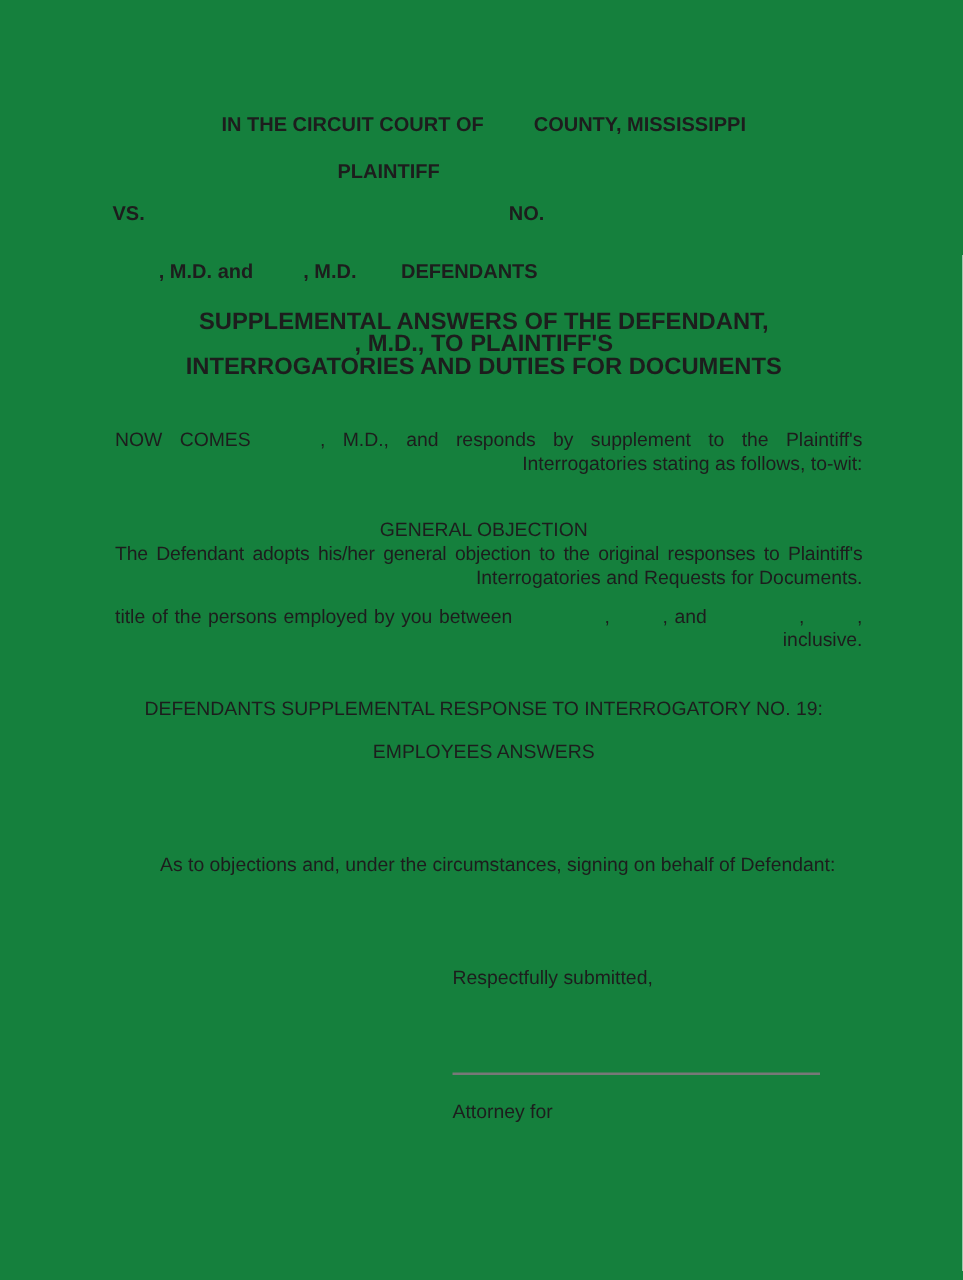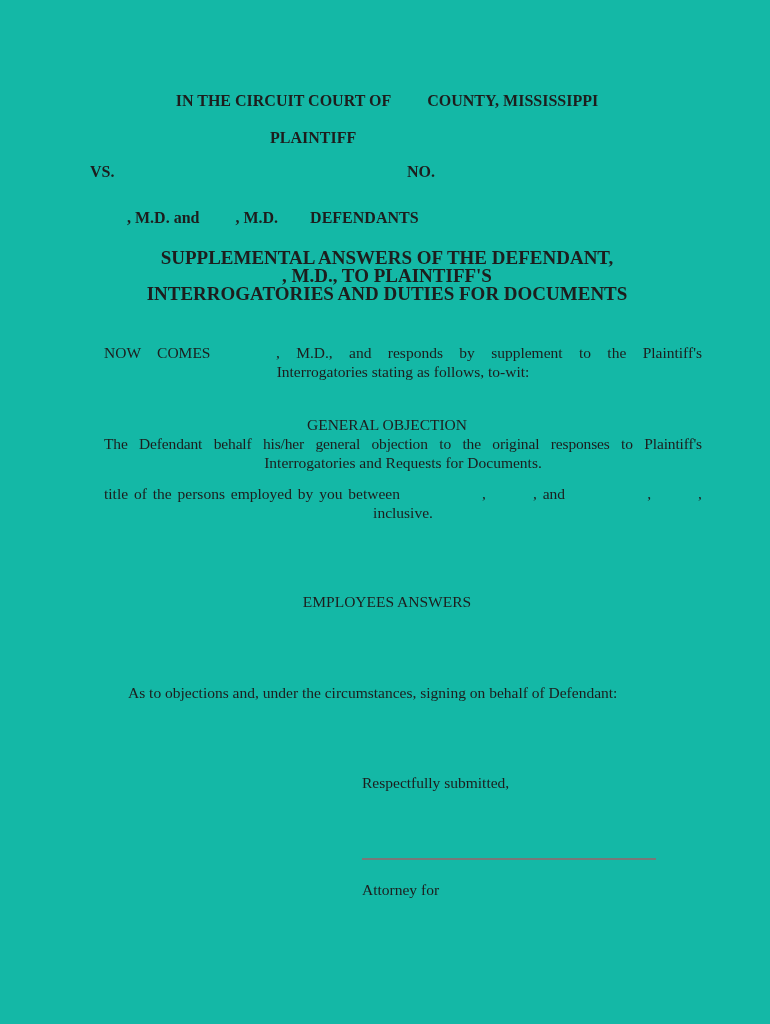--- a/index.html
+++ b/index.html
@@ -1,34 +1,34 @@
 <!DOCTYPE html>
 <html><head>
 <meta charset="utf-8">
 <style>
   html,body { margin:0; padding:0; background:#ffffff; }
   .page {
     position:relative;
     width:770px; height:1024px;
-    background:#14b8a6;
-    font-family:Liberation Serif, serif;
+    background:#15803d;
+    font-family:Liberation Sans, sans-serif;
     color:#1d1d1d;
     overflow:hidden;
   }
   .ln { position:absolute; font-size:16px; line-height:17px; white-space:pre; }
   .b  { font-weight:700; }
   .col { left:88px; width:598px; }
   .center { text-align:center; }
   .sm { font-size:15.5px; }
   .para {
-    position:absolute; left:104px; width:598px;
+    position:absolute; left:92px; width:598px;
     font-size:15.5px; line-height:19px;
   }
   .jl { text-align:justify; text-align-last:justify; }
-  .nl { text-align:center; white-space:pre; }
+  .nl { text-align:right; white-space:pre; }
   .tight { letter-spacing:-0.15px; }
   .titleblock {
     position:absolute; left:88px; width:598px; top:249px;
     text-align:center; font-weight:700; font-size:19px; line-height:18px;
   }
   .sigline {
     position:absolute; left:362px; top:858px; width:294px;
     height:0; border-top:2px solid #787878;
   }
 </style>
@@ -54,29 +54,30 @@
   </div>
 
   <div class="para" style="top:343px;">
     <div class="jl">NOW COMES&nbsp;&nbsp;&nbsp;&nbsp;, M.D., and responds by supplement to the Plaintiff's</div>
     <div class="nl">Interrogatories stating as follows, to-wit:</div>
   </div>
 
   <div class="ln sm col center" style="top:416px;">GENERAL OBJECTION</div>
 
   <div class="para" style="top:434px;">
-    <div class="jl tight">The Defendant behalf his/her general objection to the original responses to Plaintiff's</div>
+    <div class="jl tight">The Defendant adopts his/her general objection to the original responses to Plaintiff's</div>
     <div class="nl">Interrogatories and Requests for Documents.</div>
   </div>
 
   <div class="para" style="top:484px;">
     <div class="jl">title of the persons employed by you between&nbsp;&nbsp;&nbsp;&nbsp;&nbsp;&nbsp;&nbsp;&nbsp;&nbsp;&nbsp;&nbsp;&nbsp;&nbsp;&nbsp;,&nbsp;&nbsp;&nbsp;&nbsp;&nbsp;&nbsp;&nbsp;&nbsp;, and&nbsp;&nbsp;&nbsp;&nbsp;&nbsp;&nbsp;&nbsp;&nbsp;&nbsp;&nbsp;&nbsp;&nbsp;&nbsp;&nbsp;,&nbsp;&nbsp;&nbsp;&nbsp;&nbsp;&nbsp;&nbsp;&nbsp;,</div>
     <div class="nl">inclusive.</div>
   </div>
 
+  <div class="ln sm col center" style="top:559px;">DEFENDANTS SUPPLEMENTAL RESPONSE TO INTERROGATORY NO. 19:</div>
 
   <div class="ln sm col center" style="top:593px;">EMPLOYEES ANSWERS</div>
 
   <div class="ln sm" style="top:684px; left:128px;">As to objections and, under the circumstances, signing on behalf of Defendant:</div>
 
 
   <div class="ln sm" style="top:774px; left:362px;">Respectfully submitted,</div>
 
   <div class="sigline"></div>
 

